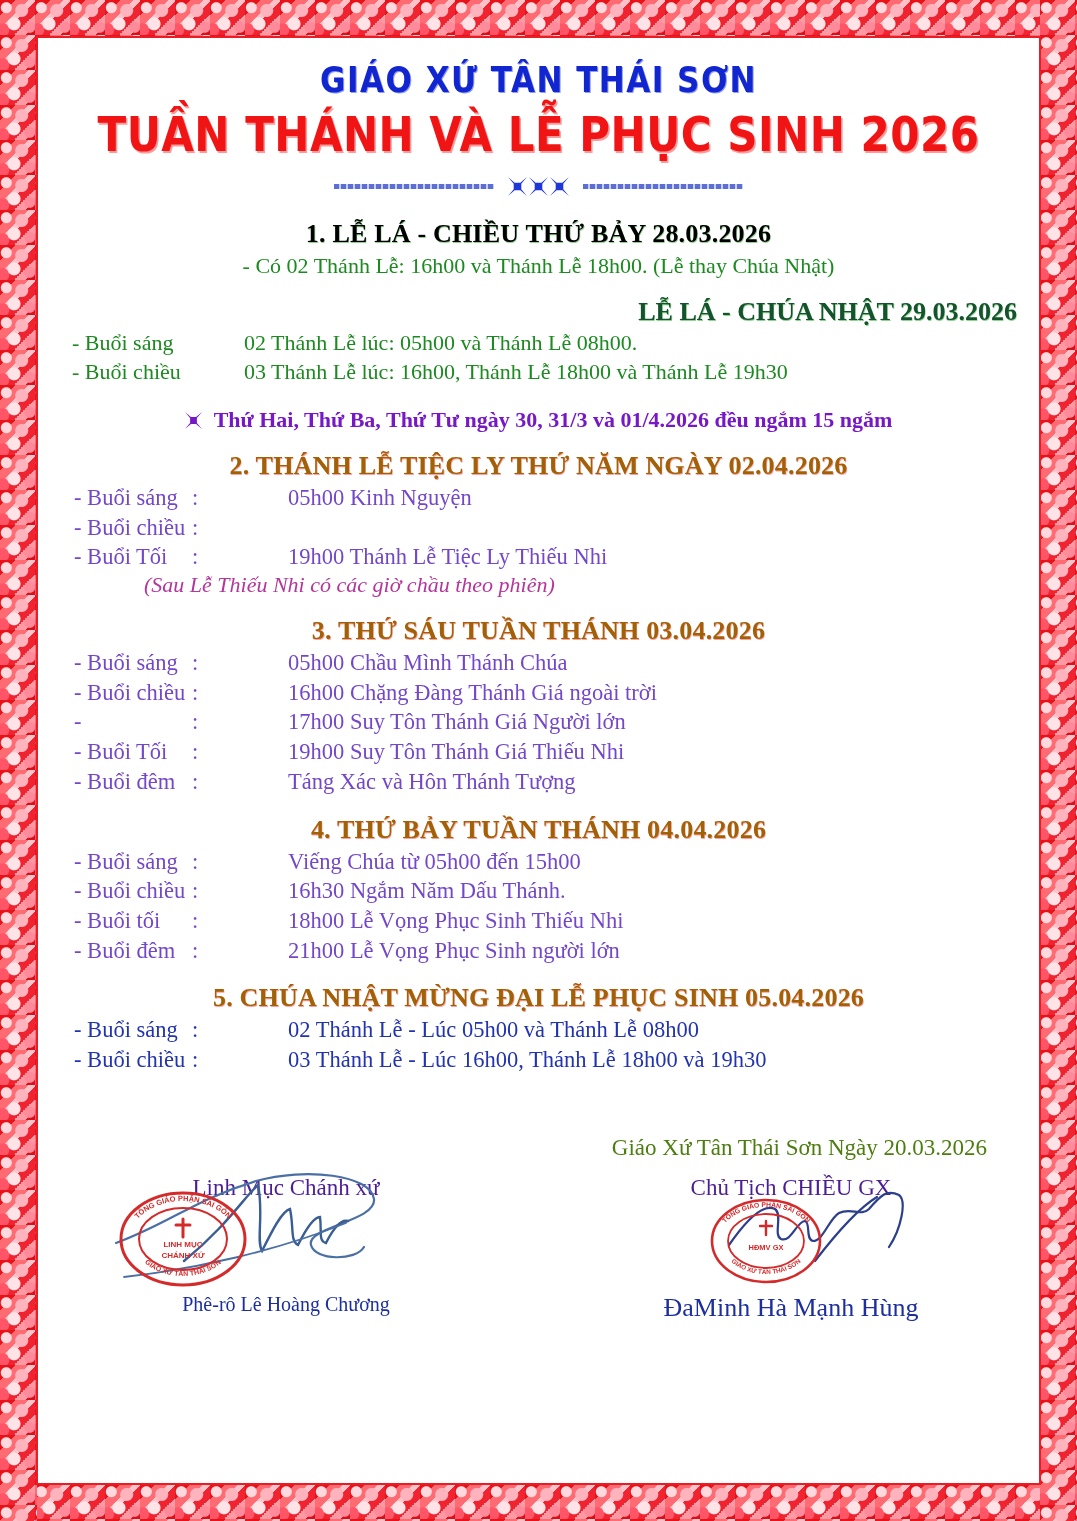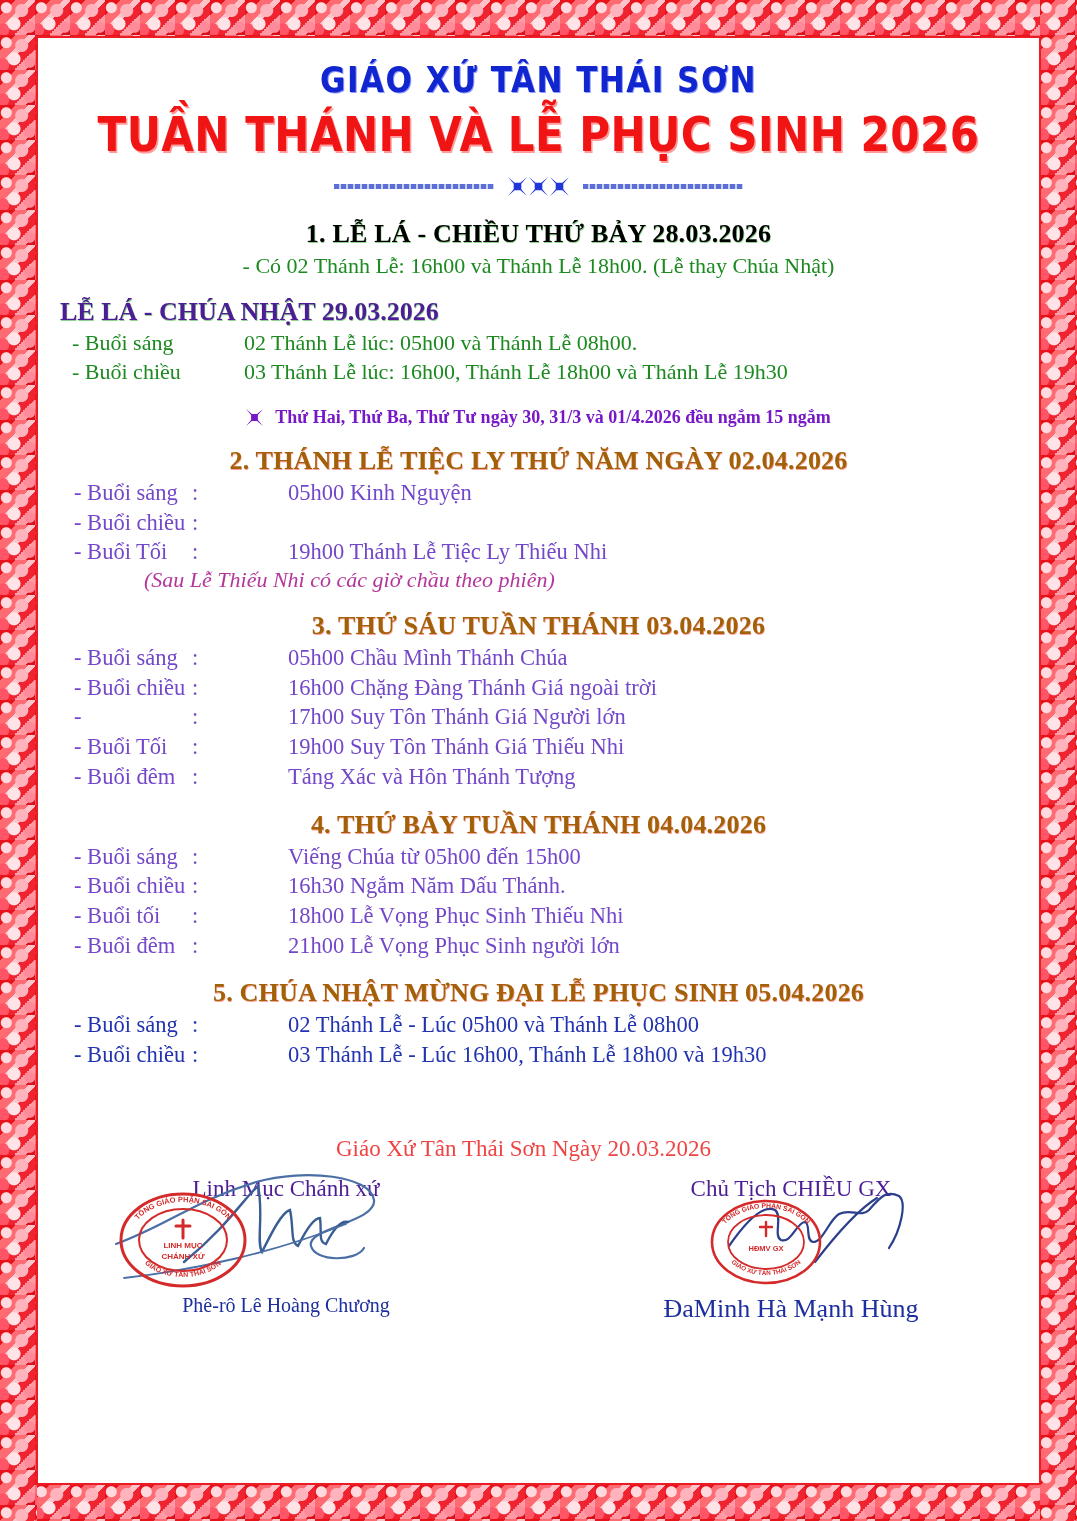--- a/index.html
+++ b/index.html
@@ -105,25 +105,25 @@
     font-family: "Liberation Serif", serif;
     font-weight: bold;
     font-size: 26px;
     letter-spacing: 0.2px;
     margin: 0;
   }
   .head.green { color: #000000; text-shadow: 0.6px 0.6px 0 #8fd18f; }
   .head.red   { color: #a16207; text-shadow: 0.6px 0.6px 0 #ffa0a0; }
 
   .sub-head {
-    text-align: left;
+    text-align: right;
     font-family: "Liberation Serif", serif;
     font-weight: bold;
     font-size: 26px;
-    color: #4c1d95;
+    color: #14532d;
     text-shadow: 0.6px 0.6px 0 #8fd18f;
     margin: 0;
   }
 
   
   .green-line {
     color: #1c8a20;
     font-size: 22px;
     margin: 4px 0 0 0;
     text-align: center;
@@ -141,21 +141,21 @@
 
   
   .note-line {
     display: flex;
     align-items: center;
     justify-content: center;
     gap: 12px;
     margin: 22px 0 0 0;
     color: #7718c7;
     font-weight: bold;
-    font-size: 18px;
+    font-size: 22px;
   }
   .note-cross { width: 17px; height: 17px; color: #7718c7; }
 
   
   .rows { margin: 2px 0 0 0; }
   .row {
     display: flex;
     font-size: 22.5px;
     line-height: 1.32;
     padding: 0;
@@ -171,24 +171,24 @@
     color: #b4369b;
     font-size: 22px;
     margin-left: 84px;
   }
   .gap-m  { height: 18px; }
   .gap-l  { height: 26px; }
   .gap-xl { height: 34px; }
 
   
   .sign-date {
-    text-align: center;
-    color: #ef4444;
+    text-align: right;
+    color: #4d7c0f;
     font-size: 23px;
-    margin: 6px 30px 0 0;
+    margin: 0 30px 0 0;
   }
   .sign-wrap {
     display: flex;
     justify-content: space-between;
     margin-top: 14px;
     padding: 0 26px;
   }
   .sign-col {
     position: relative;
     width: 400px;

